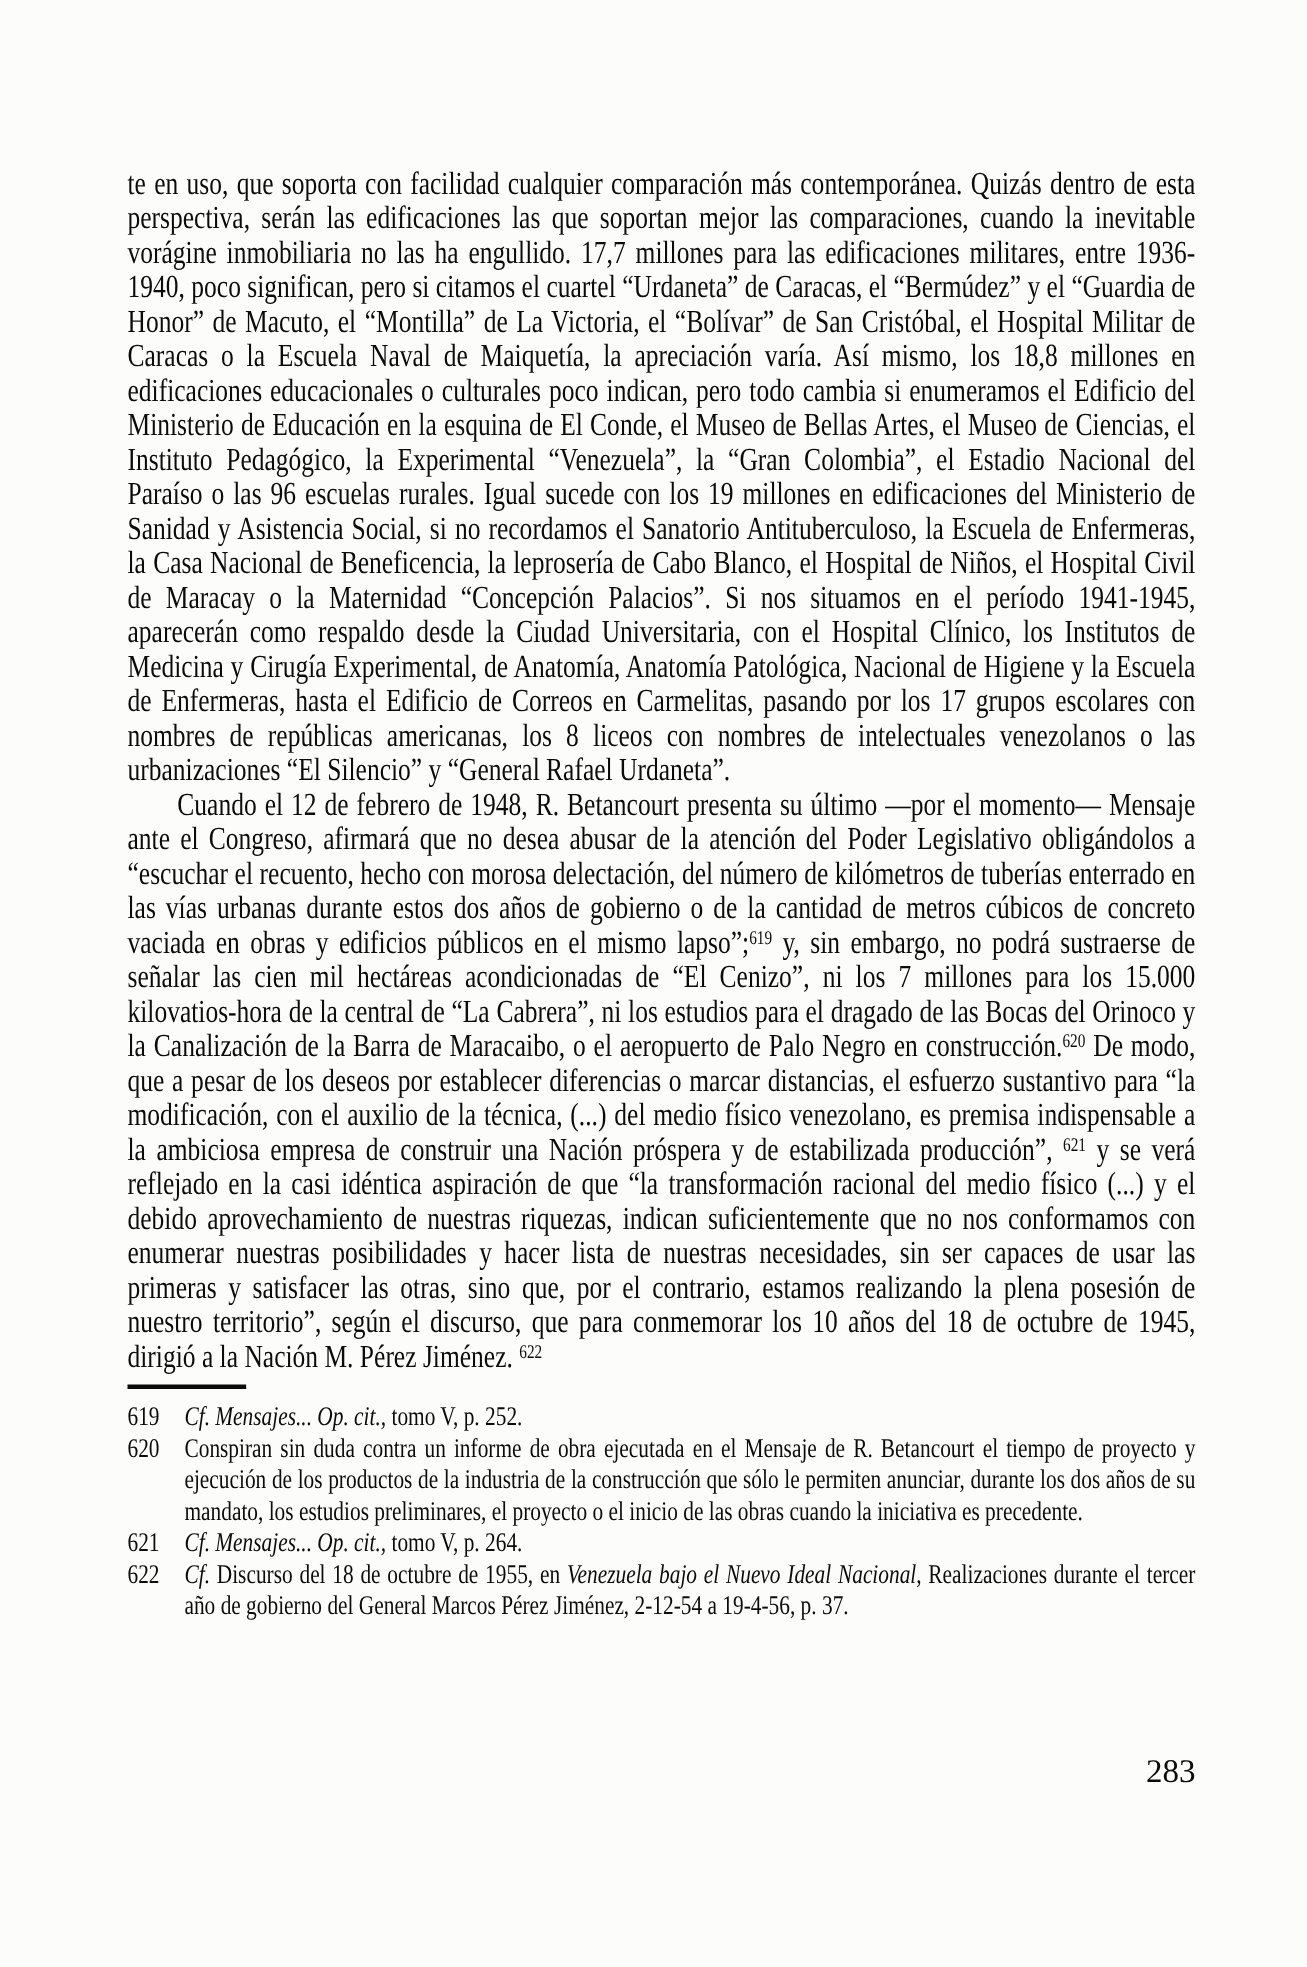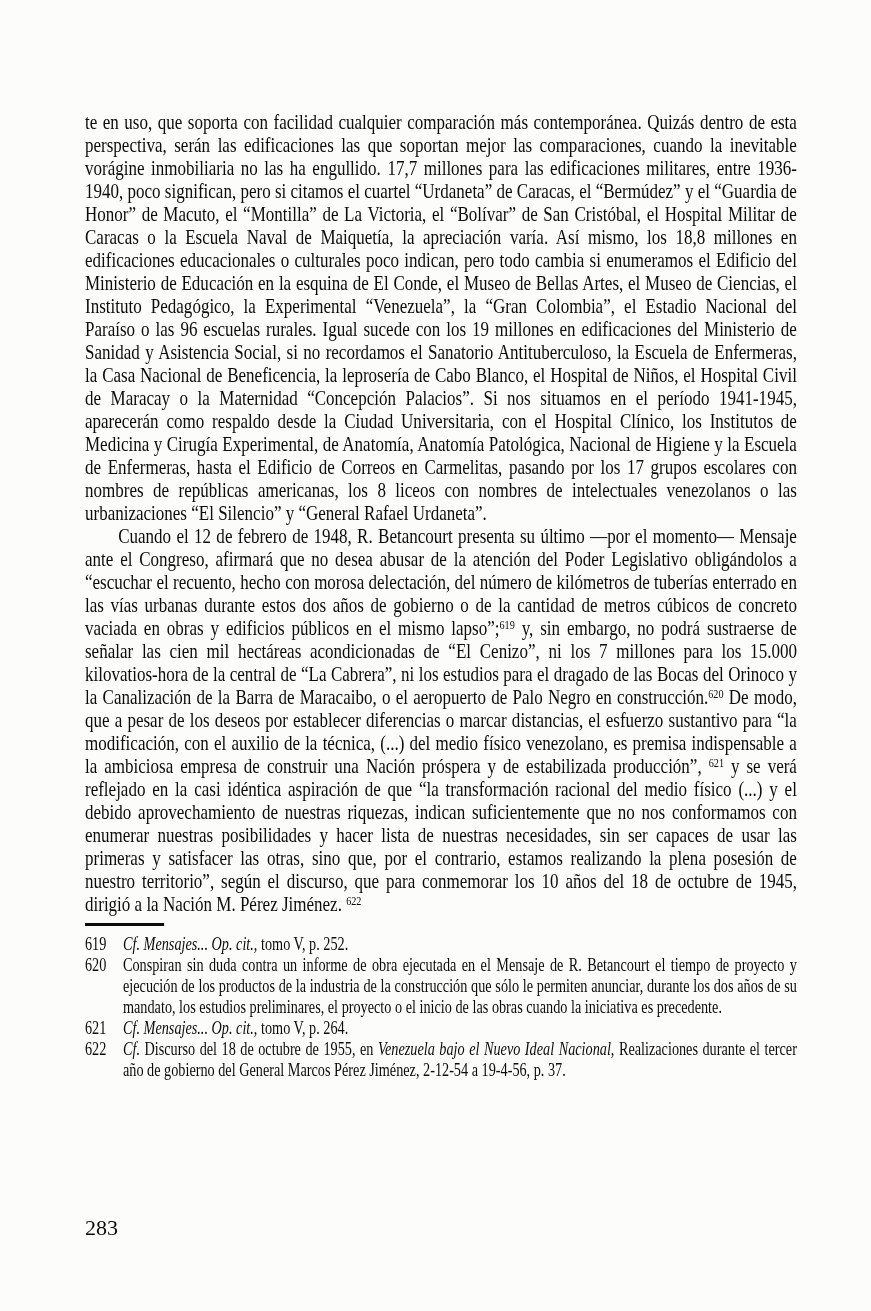--- a/index.html
+++ b/index.html
@@ -55,23 +55,23 @@
   .fn-num {
     flex: 0 0 48px;
   }
   .fn-text {
     flex: 1;
     text-align: justify;
   }
   .page-number {
     position: absolute;
     left: 85px;
-    top: 1215px;
+    top: 1168px;
     width: 712px;
-    text-align: left;
+    text-align: right;
     font-size: 22px;
     line-height: 26px;
   }
 </style>
 </head>
 <body>
 
 <div>
 
   <div class="text-column">

